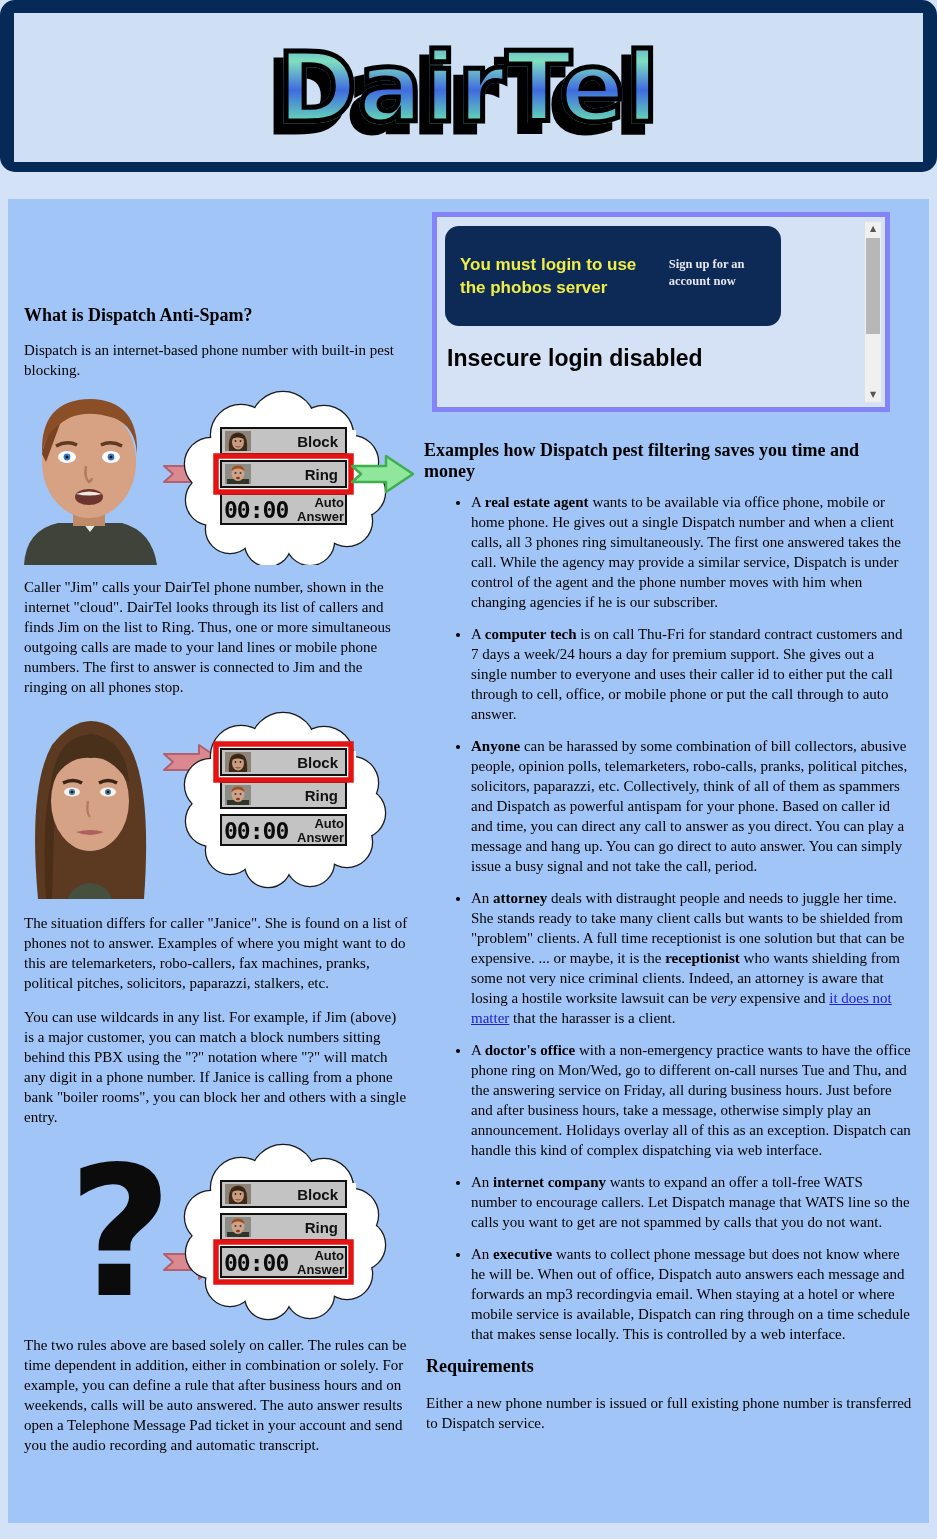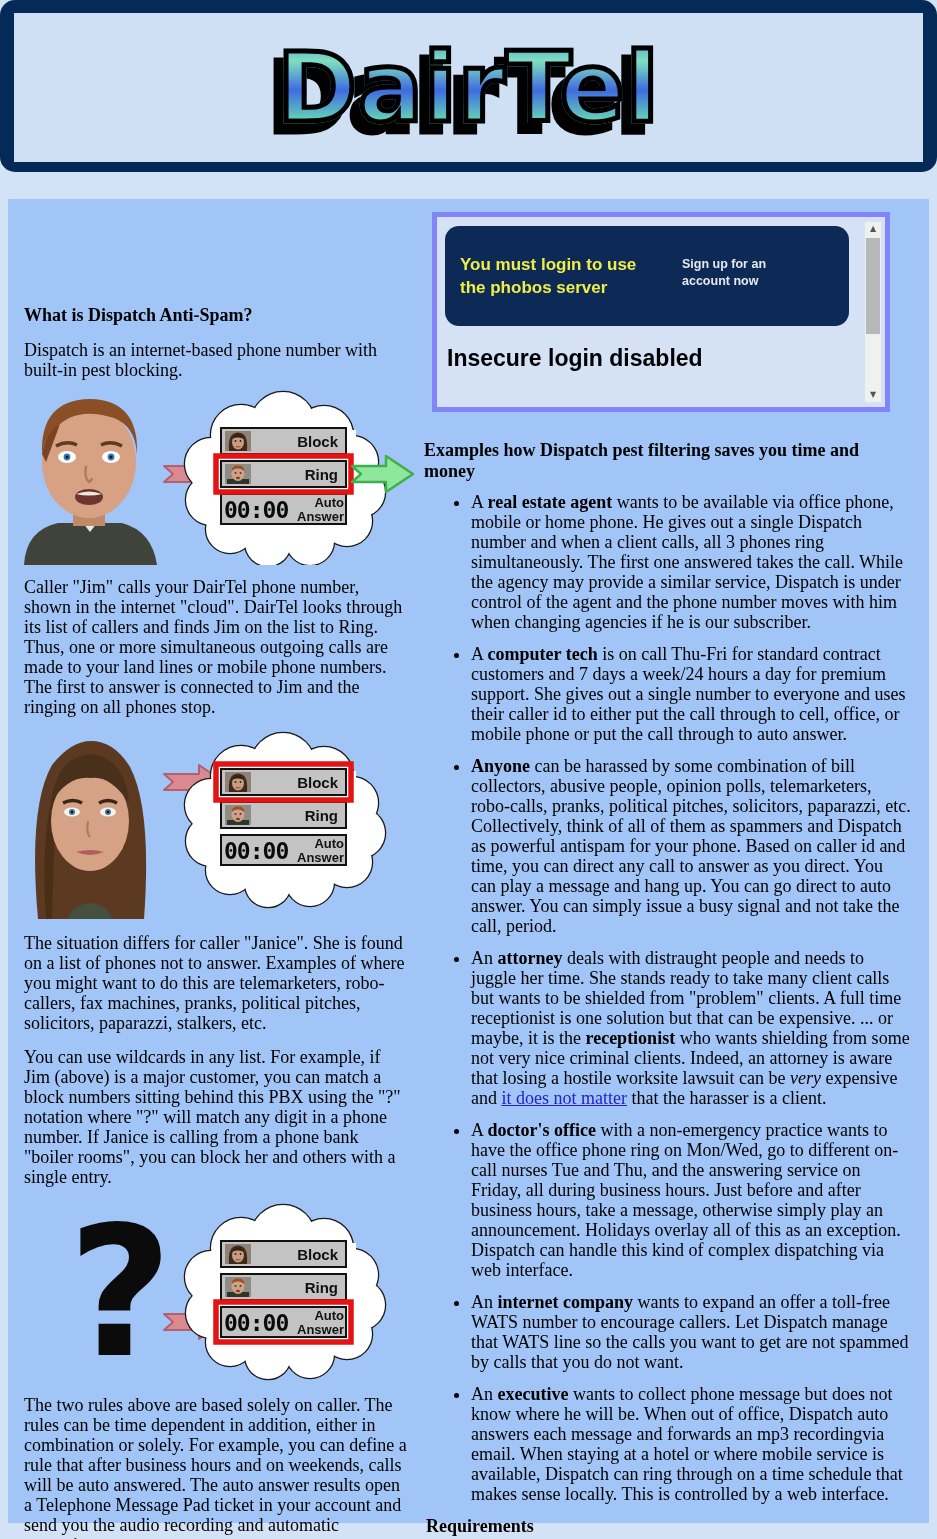--- a/index.html
+++ b/index.html
@@ -43,51 +43,51 @@
     position:absolute; left:8px; top:199px; width:921px; height:1324px;
     background:#a2c5f7;
   }
   .left-col  { position:absolute; left:8px;  top:0; width:403px; }
   .right-col { position:absolute; left:416px; top:0; width:490px; }
 
   h2 {
     font-family:"Liberation Serif", serif;
     font-weight:bold; font-size:18px; color:#000;
   }
-  p, li { font-size:18px; line-height:20px; color:#000; }
+  p, li { font-size:15px; line-height:20px; color:#000; }
 
   .h-what   { margin:106px 8px 0 8px; }
   .p-std-l  { margin:14px 10px 0 8px; }
   .fig      { display:block; margin-top:10px; }
   .fig-2    { margin-top:14px; }
   .fig-3    { margin-top:16px; }
   .p-after-fig { margin:12px 10px 0 8px; }
 
   
   .login-widget {
     margin-top:13px; margin-left:8px;
     width:458px; height:200px;
     background:#8384f8; padding:5px;
     position:relative;
   }
   .login-inner {
     width:100%; height:100%; background:#d5e2f6; position:relative;
   }
   .login-banner {
-    position:absolute; left:8px; top:9px; width:404px; height:100px;
+    position:absolute; left:8px; top:9px; width:336px; height:100px;
     background:#0d2a56; border-radius:14px;
     display:flex; align-items:center;
   }
   .login-title {
     font-family:"Liberation Sans", sans-serif;
     font-weight:bold; font-size:17px; line-height:23px;
     color:#f0ee44; width:206px; margin-left:15px;
   }
   .login-signup {
-    font-family:Liberation Sans, sans-serif;
+    font-family:Liberation Serif, serif;
     font-weight:bold; font-size:12.5px; line-height:17px;
     color:#e7e7ef; width:120px; margin-left:16px;
     align-self:flex-start; margin-top:30px; cursor:pointer;
   }
   .login-status {
     position:absolute; left:10px; top:128px;
     font-family:"Liberation Sans", sans-serif;
     font-weight:bold; font-size:23px; color:#000;
   }
   .v-scrollbar {

